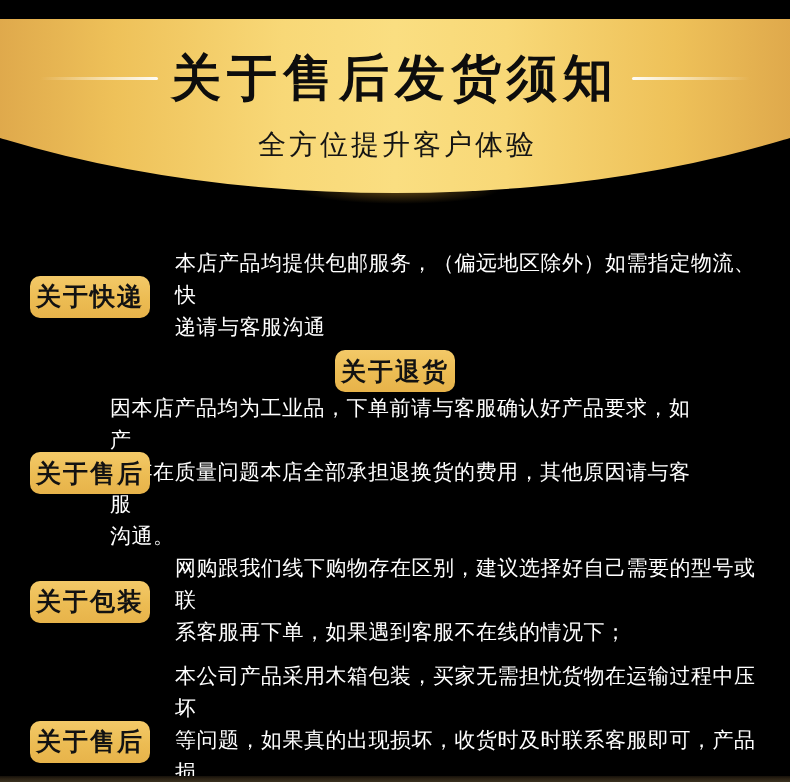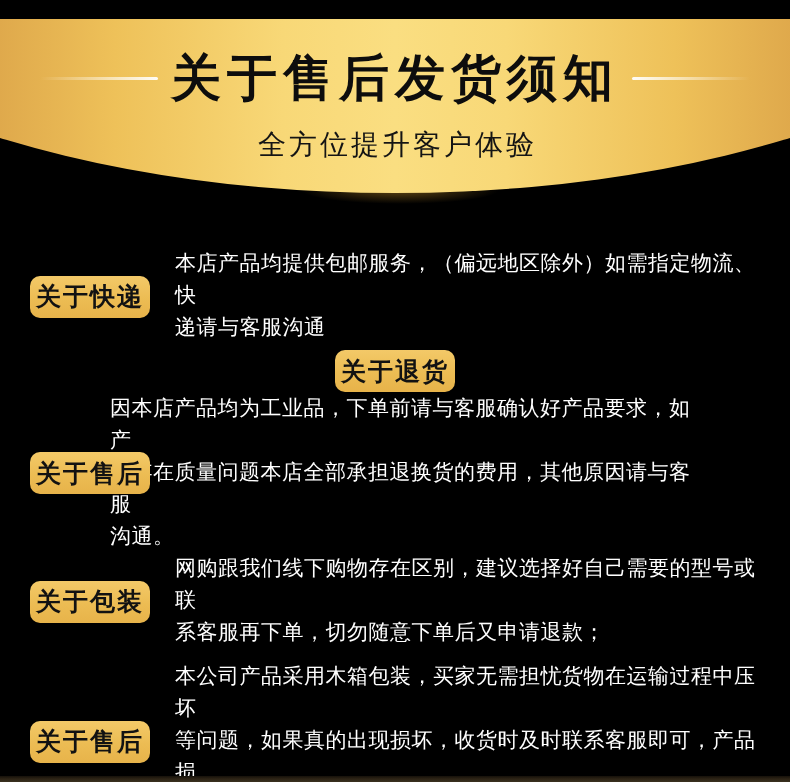--- a/index.html
+++ b/index.html
@@ -171,21 +171,21 @@
 沟通。</div>
   </div>
 
   <div class="section s3">
     <div class="label-badge">关于售后</div>
   </div>
 
   <div class="section s4">
     <div class="label-badge">关于包装</div>
     <div class="section-text">网购跟我们线下购物存在区别，建议选择好自己需要的型号或联
-系客服再下单，切勿随意下单后又申请退款；</div>
+系客服再下单，如果遇到客服不在线的情况下；</div>
   </div>
 
   <div class="section s5">
     <div class="label-badge">关于售后</div>
     <div class="section-text">本公司产品采用木箱包装，买家无需担忧货物在运输过程中压坏
 等问题，如果真的出现损坏，收货时及时联系客服即可，产品损
 坏都有本公司承担。</div>
   </div>
 
   <div class="bottom-divider"></div>

